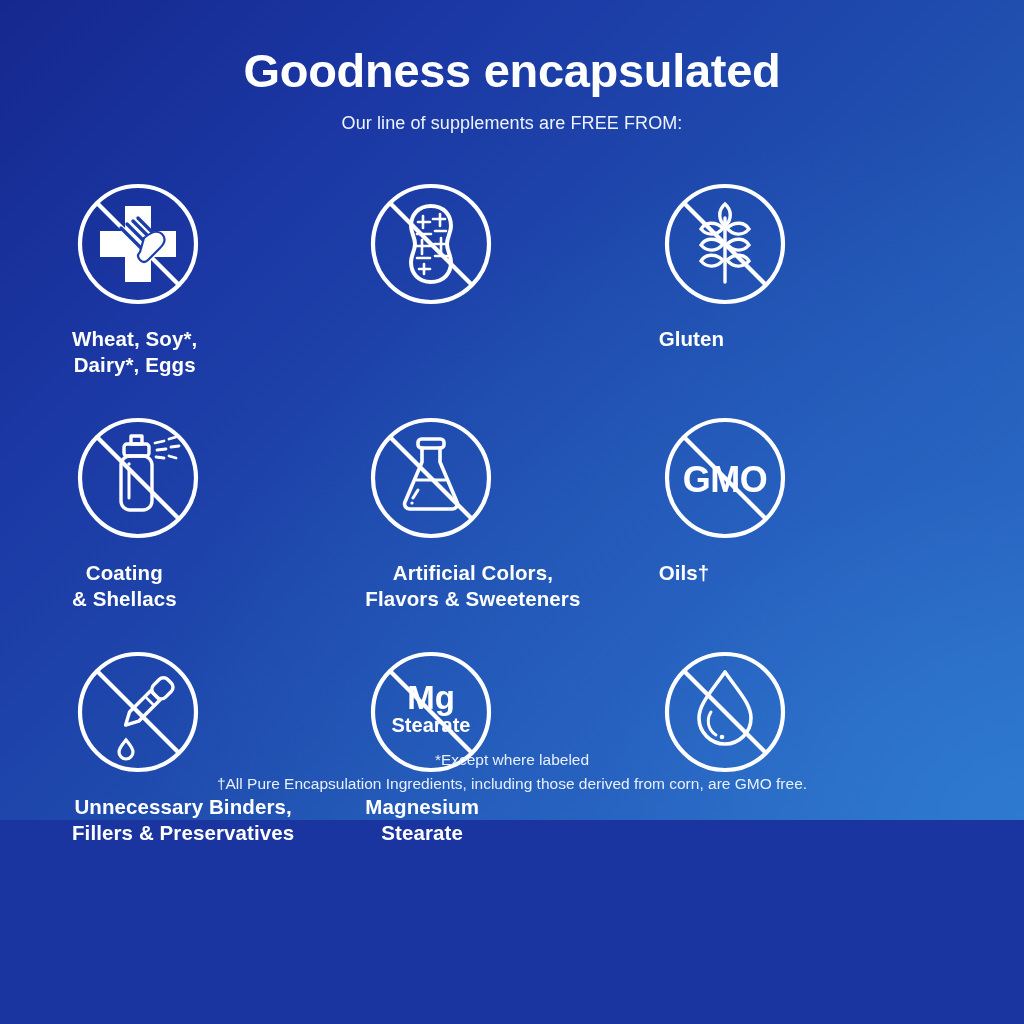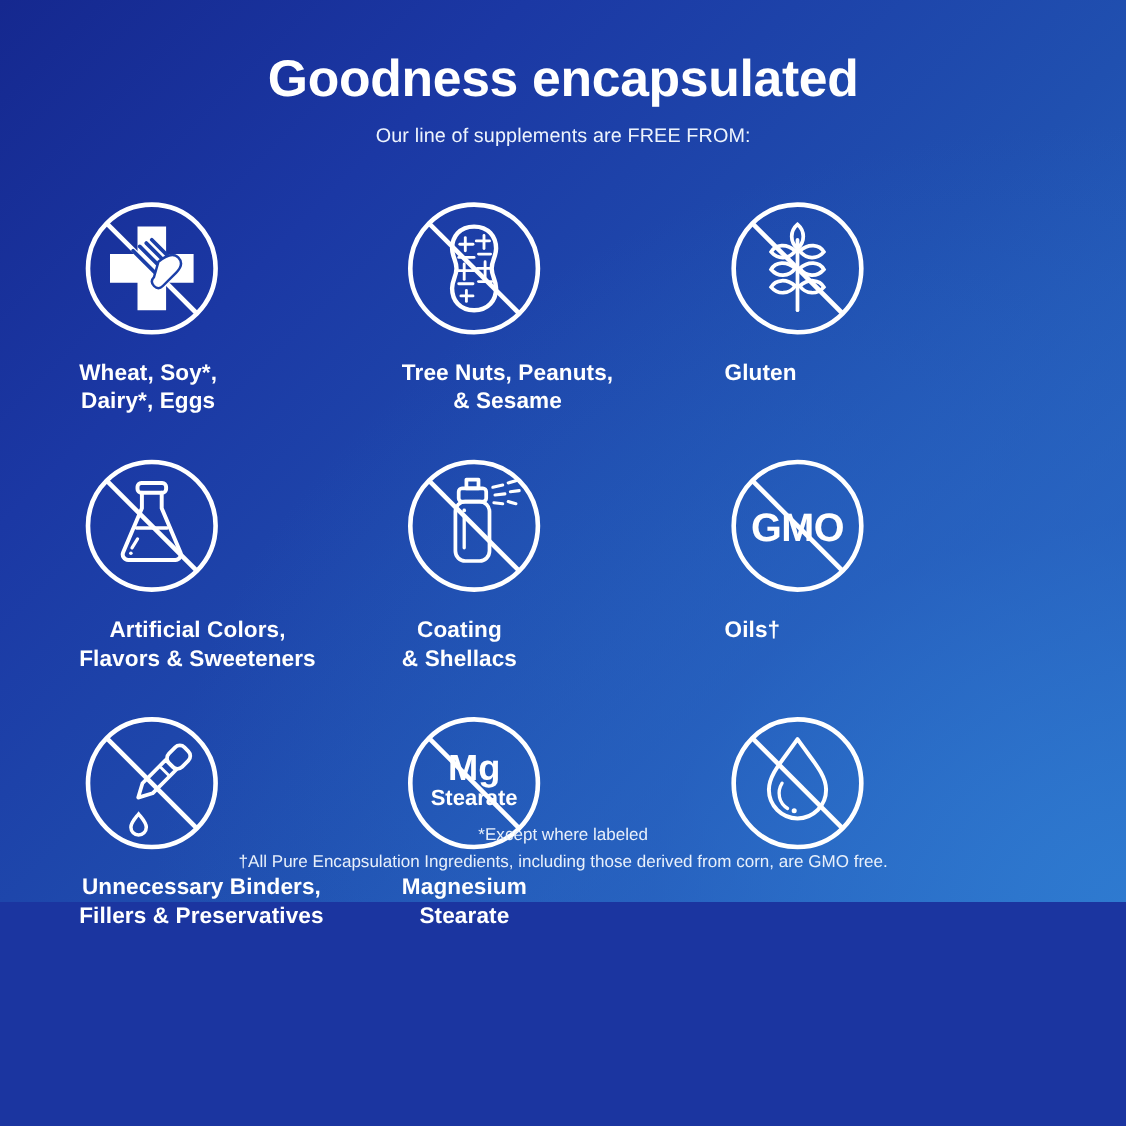--- a/index.html
+++ b/index.html
@@ -141,22 +141,20 @@
           <path d="M52 80 h13"></path>
           <path d="M70 78 h12"></path>
           <path d="M54 91 h11"></path>
           <path d="M58 38 v12"></path>
           <path d="M75 36 v12"></path>
           <path d="M57 62 v14"></path>
           <path d="M76 60 v14"></path>
           <path d="M59 86 v10"></path>
         </g>
       </svg>
-      <div class="cell-label">Tree Nuts, Peanuts,
-&amp; Sesame</div>
     </div>
 
     <div class="cell">
       <svg class="badge" viewBox="0 0 132 132">
         <g fill="none" stroke="#ffffff" stroke-width="4.2">
           <circle cx="66" cy="66" r="58"></circle>
           <line x1="25" y1="25" x2="107" y2="107"></line>
         </g>
         <g fill="none" stroke="#ffffff" stroke-width="3.4" stroke-linecap="round">
           <line x1="66" y1="40" x2="66" y2="104"></line>
@@ -171,38 +169,20 @@
       </svg>
       <div class="cell-label">Gluten</div>
     </div>
 
     <div class="cell">
       <svg class="badge" viewBox="0 0 132 132">
         <g fill="none" stroke="#ffffff" stroke-width="4.2">
           <circle cx="66" cy="66" r="58"></circle>
           <line x1="25" y1="25" x2="107" y2="107"></line>
         </g>
-        <g fill="none" stroke="#ffffff" stroke-width="3.6" stroke-linejoin="round" stroke-linecap="round">
-          <rect x="53" y="27" width="26" height="9" rx="3.5"></rect>
-          <path d="M57 36 v14 l-17 40 a5 5 0 0 0 4.6 7 h42.8 a5 5 0 0 0 4.6 -7 l-17 -40 v-14"></path>
-          <line x1="52" y1="68" x2="80" y2="68" stroke-width="3"></line>
-          <line x1="48" y1="86" x2="53" y2="78" stroke-width="3"></line>
-          <circle cx="47" cy="91" r="1.6" fill="#ffffff" stroke="none"></circle>
-        </g>
-      </svg>
-      <div class="cell-label">Artificial Colors,
-Flavors &amp; Sweeteners</div>
-    </div>
-
-    <div class="cell">
-      <svg class="badge" viewBox="0 0 132 132">
-        <g fill="none" stroke="#ffffff" stroke-width="4.2">
-          <circle cx="66" cy="66" r="58"></circle>
-          <line x1="25" y1="25" x2="107" y2="107"></line>
-        </g>
         <g fill="none" stroke="#ffffff" stroke-width="3.4" stroke-linejoin="round" stroke-linecap="round">
           <rect x="59" y="24" width="11" height="8"></rect>
           <rect x="52" y="32" width="25" height="12" rx="3"></rect>
           <rect x="49" y="44" width="31" height="54" rx="9"></rect>
           <line x1="57" y1="58" x2="57" y2="86" stroke-width="3"></line>
           <circle cx="57" cy="52" r="1.7" fill="#ffffff" stroke="none"></circle>
         </g>
         <g stroke="#ffffff" stroke-width="2.8" stroke-linecap="round" fill="none">
           <line x1="83" y1="31" x2="92" y2="29"></line>
           <line x1="85" y1="38" x2="94" y2="37"></line>
@@ -215,20 +195,38 @@
       <div class="cell-label">Coating
 &amp; Shellacs</div>
     </div>
 
     <div class="cell">
       <svg class="badge" viewBox="0 0 132 132">
         <g fill="none" stroke="#ffffff" stroke-width="4.2">
           <circle cx="66" cy="66" r="58"></circle>
           <line x1="25" y1="25" x2="107" y2="107"></line>
         </g>
+        <g fill="none" stroke="#ffffff" stroke-width="3.6" stroke-linejoin="round" stroke-linecap="round">
+          <rect x="53" y="27" width="26" height="9" rx="3.5"></rect>
+          <path d="M57 36 v14 l-17 40 a5 5 0 0 0 4.6 7 h42.8 a5 5 0 0 0 4.6 -7 l-17 -40 v-14"></path>
+          <line x1="52" y1="68" x2="80" y2="68" stroke-width="3"></line>
+          <line x1="48" y1="86" x2="53" y2="78" stroke-width="3"></line>
+          <circle cx="47" cy="91" r="1.6" fill="#ffffff" stroke="none"></circle>
+        </g>
+      </svg>
+      <div class="cell-label">Artificial Colors,
+Flavors &amp; Sweeteners</div>
+    </div>
+
+    <div class="cell">
+      <svg class="badge" viewBox="0 0 132 132">
+        <g fill="none" stroke="#ffffff" stroke-width="4.2">
+          <circle cx="66" cy="66" r="58"></circle>
+          <line x1="25" y1="25" x2="107" y2="107"></line>
+        </g>
         <text x="66" y="80" text-anchor="middle" fill="#ffffff" font-family="Liberation Sans, sans-serif" font-size="36" font-weight="bold" letter-spacing="-0.5">GMO</text>
       </svg>
       <div class="cell-label">Oils†</div>
     </div>
 
     <div class="cell">
       <svg class="badge" viewBox="0 0 132 132">
         <g fill="none" stroke="#ffffff" stroke-width="4.2">
           <circle cx="66" cy="66" r="58"></circle>
           <line x1="25" y1="25" x2="107" y2="107"></line>

